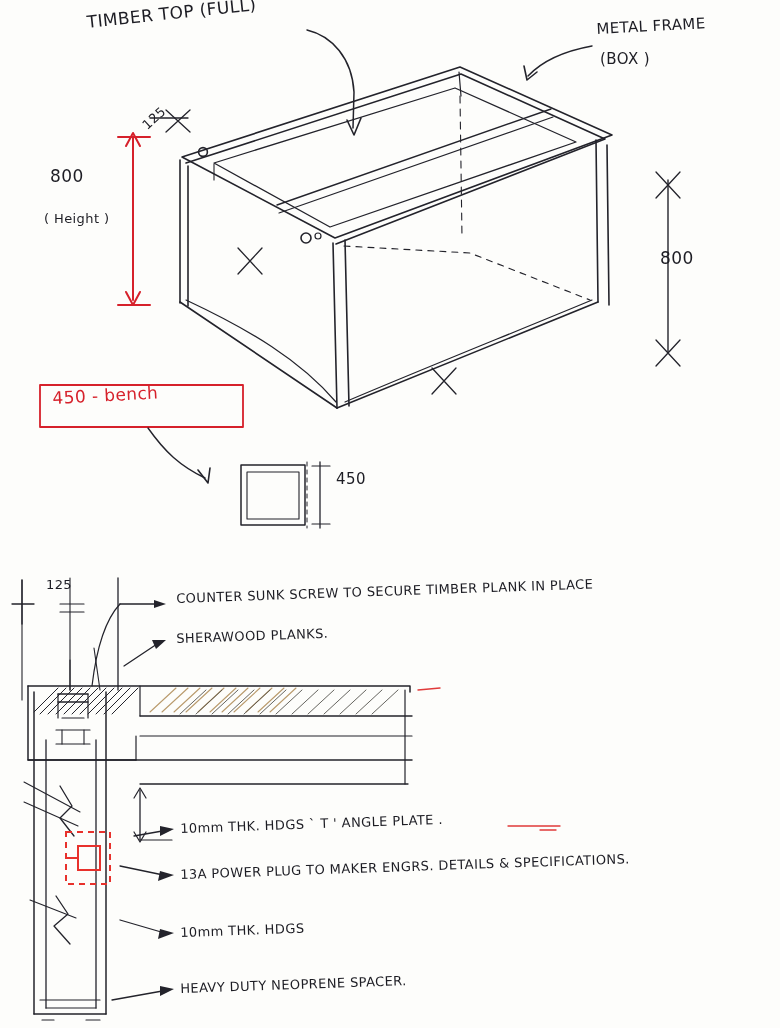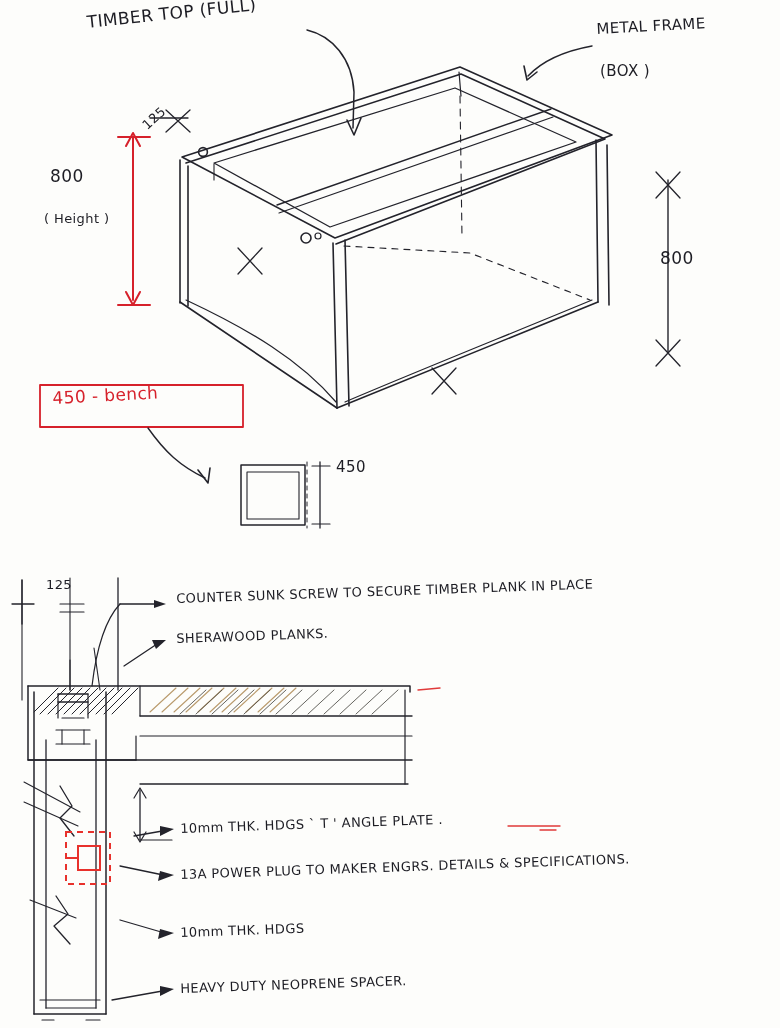--- a/index.html
+++ b/index.html
@@ -246,32 +246,32 @@
     <g fill="none" stroke="#e8312c" stroke-width="2">
       <path d="M66 832 L 110 832 L 110 884 L 66 884 Z" stroke-dasharray="6 5"></path>
       <path d="M78 846 L 100 846 L 100 870 L 78 870 Z"></path>
       <path d="M66 858 L 78 858"></path>
     </g>
   </svg>
 
   <div class="ann hand xl rot-s" style="left:86px; top:14px;">TIMBER TOP (FULL)</div>
 
   <div class="ann hand lg rot-s2" style="left:596px; top:22px;">METAL FRAME</div>
-  <div class="ann hand lg" style="left:600px; top:64px;">(BOX )</div>
+  <div class="ann hand lg" style="left:600px; top:52px;">(BOX )</div>
 
   <div class="ann hand md rot-45" style="left:140px; top:122px;">125</div>
 
   <div class="ann hand xl" style="left:50px; top:168px;">800</div>
   <div class="ann hand md" style="left:28px; top:212px;margin-left:16px;">( Height )</div>
 
   <div class="ann hand xl" style="left:660px; top:250px;">800</div>
 
   <div class="ann hand xl red rot-s2" style="left:52px; top:390px;">450 - bench</div>
 
-  <div class="ann hand lg" style="left:336px; top:460px;">450</div>
+  <div class="ann hand lg" style="left:336px; top:472px;">450</div>
 
   <div class="ann hand md" style="left:46px; top:578px;">125</div>
 
   <div class="ann hand md rot-s3" style="left:176px; top:592px;">COUNTER SUNK SCREW TO SECURE TIMBER PLANK IN PLACE</div>
 
   <div class="ann hand md rot-s3" style="left:176px; top:632px;">SHERAWOOD PLANKS.</div>
 
   <div class="ann hand md rot-s3" style="left:180px; top:822px;">10mm THK. HDGS ` T ' ANGLE PLATE .</div>
 
   <div class="ann hand md rot-s3" style="left:180px; top:868px;">13A POWER PLUG TO MAKER ENGRS. DETAILS &amp; SPECIFICATIONS.</div>

